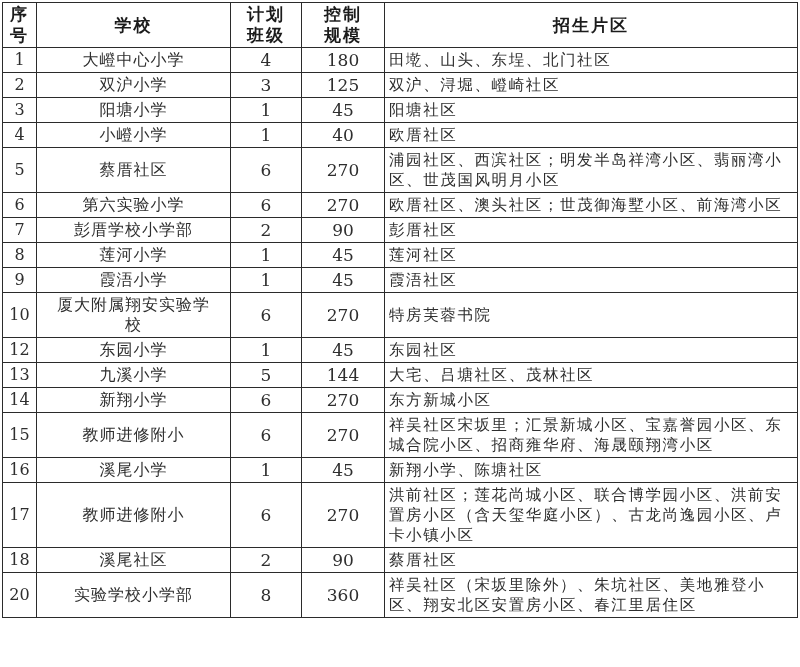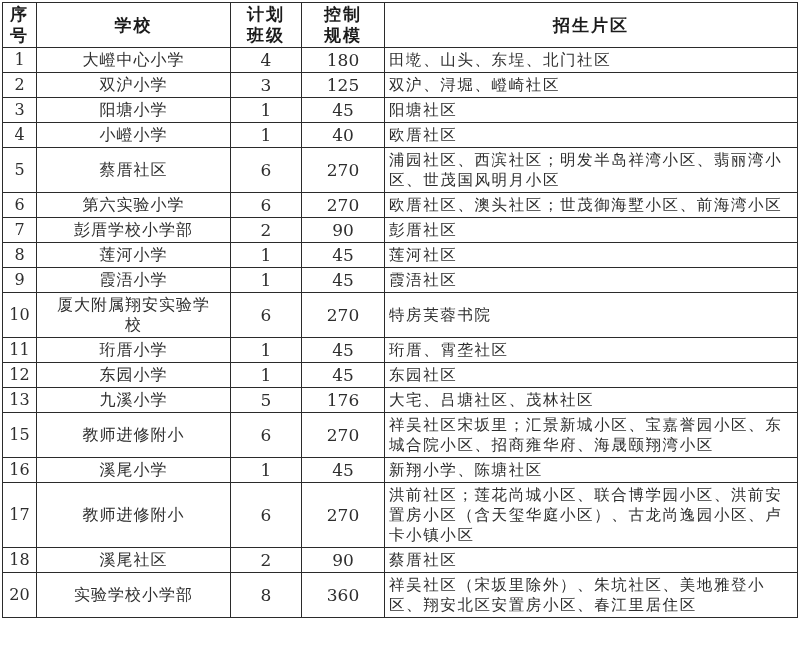--- a/index.html
+++ b/index.html
@@ -161,39 +161,39 @@
           <td class="c-district">霞浯社区</td>
         </tr>
         <tr>
           <td class="c-index">10</td>
           <td class="c-school">厦大附属翔安实验学校</td>
           <td class="c-classes">6</td>
           <td class="c-scale">270</td>
           <td class="c-district">特房芙蓉书院</td>
         </tr>
         <tr>
-          <td class="c-index">11</td>
-          <td class="c-school">珩厝小学</td>
-          <td class="c-classes">1</td>
-          <td class="c-scale">45</td>
-          <td class="c-district">珩厝、霄垄社区</td>
-        </tr>
-        <tr>
           <td class="c-index">12</td>
           <td class="c-school">东园小学</td>
           <td class="c-classes">1</td>
           <td class="c-scale">45</td>
           <td class="c-district">东园社区</td>
         </tr>
         <tr>
           <td class="c-index">13</td>
           <td class="c-school">九溪小学</td>
           <td class="c-classes">5</td>
-          <td class="c-scale">176</td>
+          <td class="c-scale">144</td>
           <td class="c-district">大宅、吕塘社区、茂林社区</td>
+        </tr>
+        <tr>
+          <td class="c-index">14</td>
+          <td class="c-school">新翔小学</td>
+          <td class="c-classes">6</td>
+          <td class="c-scale">270</td>
+          <td class="c-district">东方新城小区</td>
         </tr>
         <tr>
           <td class="c-index">15</td>
           <td class="c-school">教师进修附小</td>
           <td class="c-classes">6</td>
           <td class="c-scale">270</td>
           <td class="c-district">祥吴社区宋坂里；汇景新城小区、宝嘉誉园小区、东城合院小区、招商雍华府、海晟颐翔湾小区</td>
         </tr>
         <tr>
           <td class="c-index">16</td>

